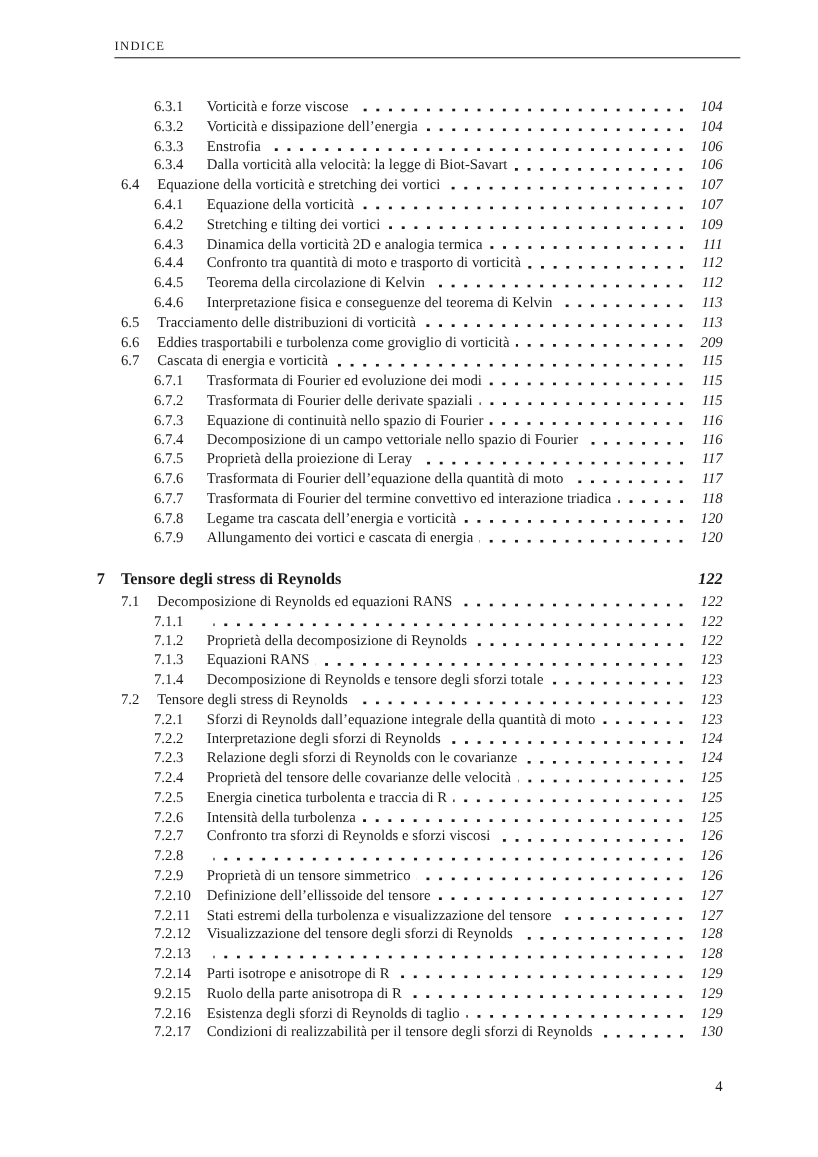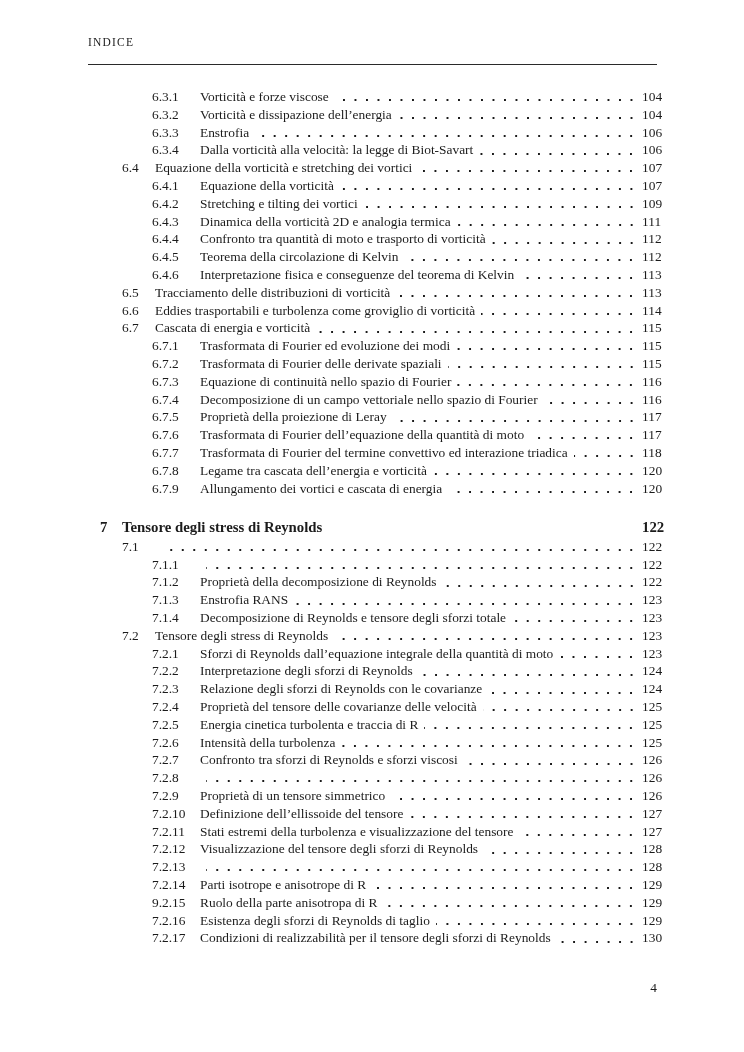--- a/index.html
+++ b/index.html
@@ -5,45 +5,45 @@
   * { margin:0; padding:0; box-sizing:border-box; }
   html,body { background:#ffffff; }
   body {
     width:744px; height:1052px;
     position:relative;
     font-family:"Liberation Serif", serif;
     color:#1b1b1b;
     overflow:hidden;
   }
   .running-head {
-    position:absolute; top:36px; left:88px; width:569px;
+    position:absolute; top:36px; left:104px; width:569px;
     font-size:11.5px; letter-spacing:1.2px;
     border-bottom:1px solid #2a2a2a;
-    padding-bottom:16px;
+    padding-bottom:4px;
   }
   .toc {
-    position:absolute; top:88px; left:100px; width:569px;
+    position:absolute; top:88px; left:88px; width:569px;
   }
   .toc-row {
     display:flex; align-items:flex-end;
     height:17.8px; line-height:17.8px;
     font-size:13.4px;
     white-space:nowrap;
   }
   .toc-row .num { flex:0 0 auto; }
   .toc-row .title { flex:0 0 auto; }
   .toc-row .leader {
     flex:1 1 auto; min-width:0; height:100%;
     margin:0 5px 0 6px;
     background-image: radial-gradient(circle, #1b1b1b 1.25px, rgba(0,0,0,0) 1.45px);
     background-size: 11.5px 4px;
     background-repeat: repeat-x;
     background-position: right 0 bottom 3.5px;
   }
-  .toc-row .page { flex:0 0 27px; text-align:left; }
+  .toc-row .page { flex:0 0 27px; text-align:right;font-style:italic; }
   
   .lv2 { padding-left:22px; }
   .lv2 .num { width:33px; }
   
   .lv3 { padding-left:52px; }
   .lv3 .num { width:48px; }
   
   .lv1 {
     font-weight:700; font-size:14.8px;
     margin-top:21px; height:19.5px; line-height:19.5px;
@@ -132,21 +132,21 @@
     <div class="toc-row lv2">
     <span class="num">6.5</span>
     <span class="title">Tracciamento delle distribuzioni di vorticità</span>
     <span class="leader"></span>
     <span class="page">113</span>
   </div>
     <div class="toc-row lv2">
     <span class="num">6.6</span>
     <span class="title">Eddies trasportabili e turbolenza come groviglio di vorticità</span>
     <span class="leader"></span>
-    <span class="page">114</span>
+    <span class="page">209</span>
   </div>
     <div class="toc-row lv2">
     <span class="num">6.7</span>
     <span class="title">Cascata di energia e vorticità</span>
     <span class="leader"></span>
     <span class="page">115</span>
   </div>
     <div class="toc-row lv3">
     <span class="num">6.7.1</span>
     <span class="title">Trasformata di Fourier ed evoluzione dei modi</span>
@@ -202,37 +202,38 @@
     <span class="page">120</span>
   </div>
     <div class="toc-row lv1">
     <span class="num">7</span>
     <span class="title">Tensore degli stress di Reynolds</span>
     <span class="leader"></span>
     <span class="page">122</span>
   </div>
     <div class="toc-row lv2">
     <span class="num">7.1</span>
+    <span class="title">Decomposizione di Reynolds ed equazioni RANS</span>
     <span class="leader"></span>
     <span class="page">122</span>
   </div>
     <div class="toc-row lv3">
     <span class="num">7.1.1</span>
     <span class="leader"></span>
     <span class="page">122</span>
   </div>
     <div class="toc-row lv3">
     <span class="num">7.1.2</span>
     <span class="title">Proprietà della decomposizione di Reynolds</span>
     <span class="leader"></span>
     <span class="page">122</span>
   </div>
     <div class="toc-row lv3">
     <span class="num">7.1.3</span>
-    <span class="title">Enstrofia RANS</span>
+    <span class="title">Equazioni RANS</span>
     <span class="leader"></span>
     <span class="page">123</span>
   </div>
     <div class="toc-row lv3">
     <span class="num">7.1.4</span>
     <span class="title">Decomposizione di Reynolds e tensore degli sforzi totale</span>
     <span class="leader"></span>
     <span class="page">123</span>
   </div>
     <div class="toc-row lv2">

